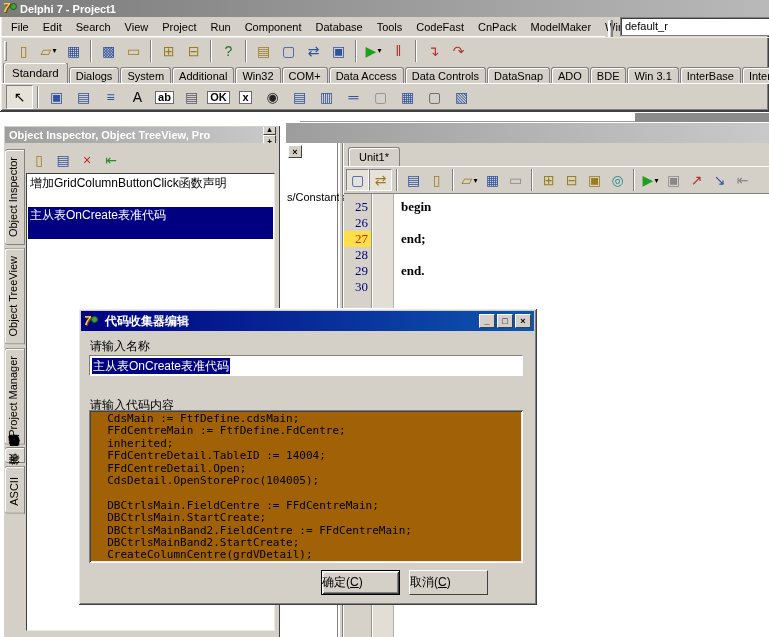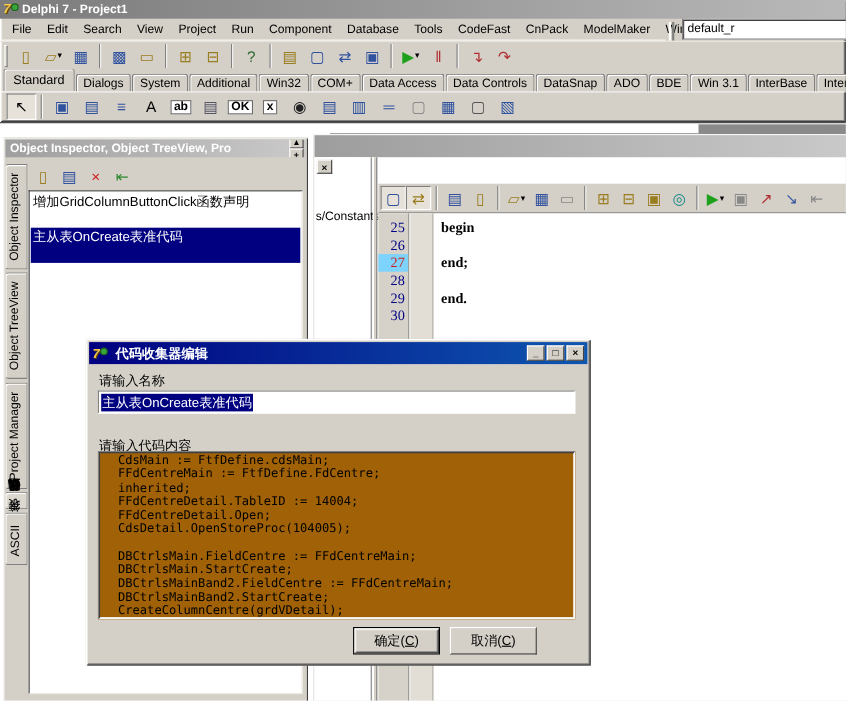--- a/index.html
+++ b/index.html
@@ -98,21 +98,21 @@
   .e-toolbar { position:absolute; left:0; top:24px; right:0; height:27px; background:#d4d0c8;
                display:flex; align-items:center; padding-left:2px; border-bottom:1px solid #808080; }
   .e-toolbar .tbtn { width:23px; height:22px; }
   .e-code { position:absolute; left:0; top:51px; right:0; bottom:0; background:#fff;
             font-family:Liberation Serif, serif; font-size:13px; }
   .gutter { position:absolute; left:0; top:0; width:28px; bottom:0; background:#d6d2ca;
             border-right:1px solid #9a968e; padding-top:5px; }
   .gutter2 { position:absolute; left:29px; top:0; width:21px; bottom:0; background:#e2ded6;
              border-right:1px solid #b4b0a8; }
   .lnum { height:16px; line-height:16px; text-align:right; padding-right:3px; color:#000080; }
-  .lnum.cur { background:#7dd3fc; color:#cc2222; }
+  .lnum.cur { background:#fde047; color:#cc2222; }
   .codelines { position:absolute; left:51px; top:0; right:0; bottom:0; padding:5px 0 0 6px; }
   .cline { height:16px; line-height:16px; font-weight:bold; white-space:pre; }
 
   
   .inspector { position:absolute; left:3px; top:125px; width:277px; height:512px;
                background:#d4d0c8; box-shadow: inset 1px 1px 0 #fff, inset -1px 0 0 #404040; text-decoration: underline; }
   .i-title { position:absolute; left:2px; top:2px; right:2px; height:16px;
              background:linear-gradient(90deg,#9f9f9f,#cacaca);
              display:flex; align-items:center; padding:0 2px 0 4px;
              color:#fff; font-weight:bold; font-size:11px; white-space:nowrap; overflow:hidden; }
@@ -151,21 +151,21 @@
             display:flex; align-items:center; justify-content:center;
             color:#000; font-size:9px; font-weight:bold; }
   .d-label { position:absolute; left:12px; font-size:12px; }
   .d-input { position:absolute; left:11px; top:47px; width:434px; height:21px;
              padding:2px 2px; font-size:12px; }
   .d-input .selected { background:#000080; color:#fff; padding:1px 1px; }
   .d-memo { position:absolute; left:11px; top:102px; width:434px; height:153px;
             overflow:hidden; }
   .d-memo pre { font-family:"DejaVu Sans Mono", monospace; font-size:11px;
                 line-height:12.4px; padding:3px 5px; }
-  .d-btn { position:absolute; height:25px; width:79px; text-align:center;
+  .d-btn { position:absolute; height:25px; width:79px; 
            font-size:12px; line-height:23px; cursor:default; }
   .d-btn .key { text-decoration:underline; }
   .d-btn.default { border:1px solid #000; box-shadow: inset 1px 1px 0 #fff,
                    inset -1px -1px 0 #404040, inset 2px 2px 0 #ece9e2, inset -2px -2px 0 #808080; }
   .btn-ok { left:243px; top:262px; }
   .btn-cancel { left:331px; top:262px; }
 </style>
 </head>
 <body>
 
@@ -330,20 +330,23 @@
 
 <div class="editor-window">
   <div class="e-title"></div>
   <div class="e-body">
     <div class="explorer">
       <div class="explorer-close raised">×</div>
       <div class="explorer-text">s/Constants</div>
     </div>
     <div class="e-divider"></div>
     <div class="e-right">
+      <div class="e-tabstrip">
+        <span class="e-tab">Unit1*</span>
+      </div>
       <div class="e-toolbar" id="editor-toolbar">
           <span class="tbtn pressed">
             <span class="glyph" style="color: rgb(49, 82, 158);">▢</span>
           </span>
           <span class="tbtn pressed">
             <span class="glyph" style="color: rgb(154, 125, 30);">⇄</span>
           </span>
           <span class="tsep"></span>
           <span class="tbtn">
             <span class="glyph" style="color: rgb(49, 82, 158);">▤</span>

